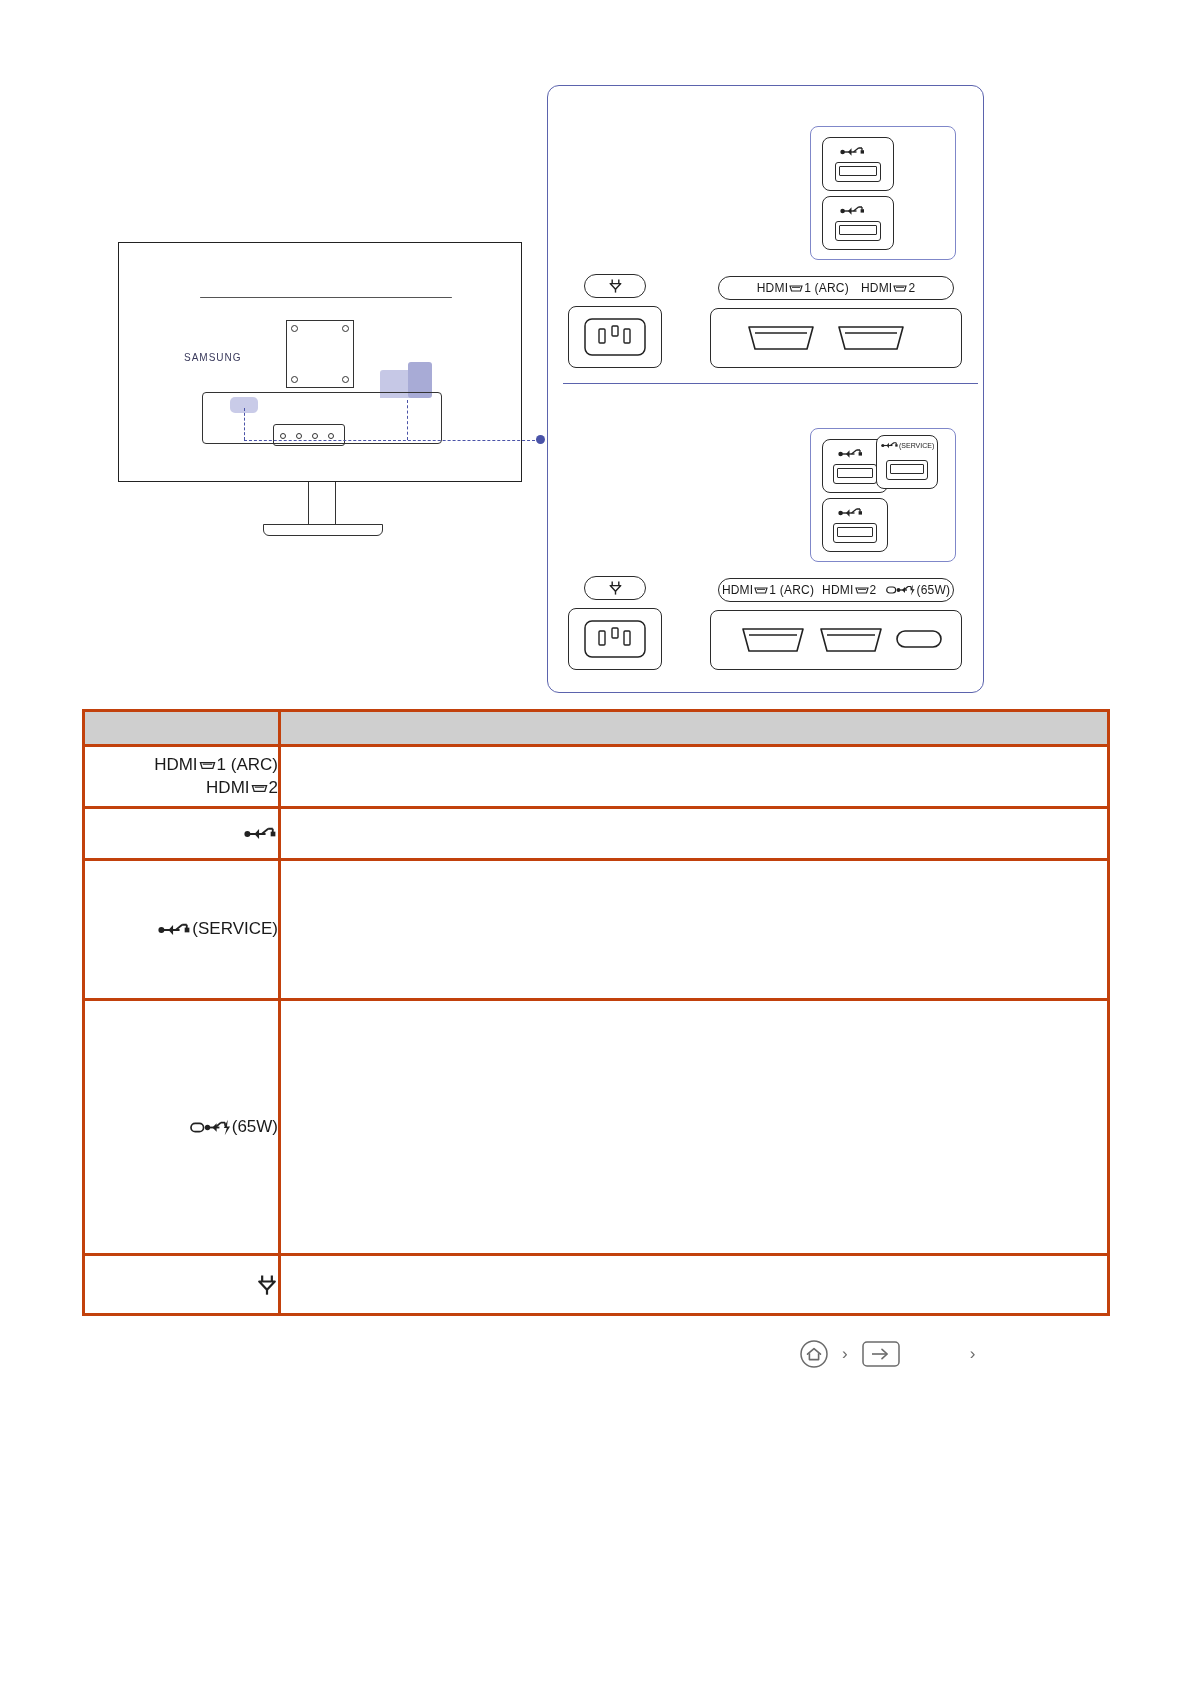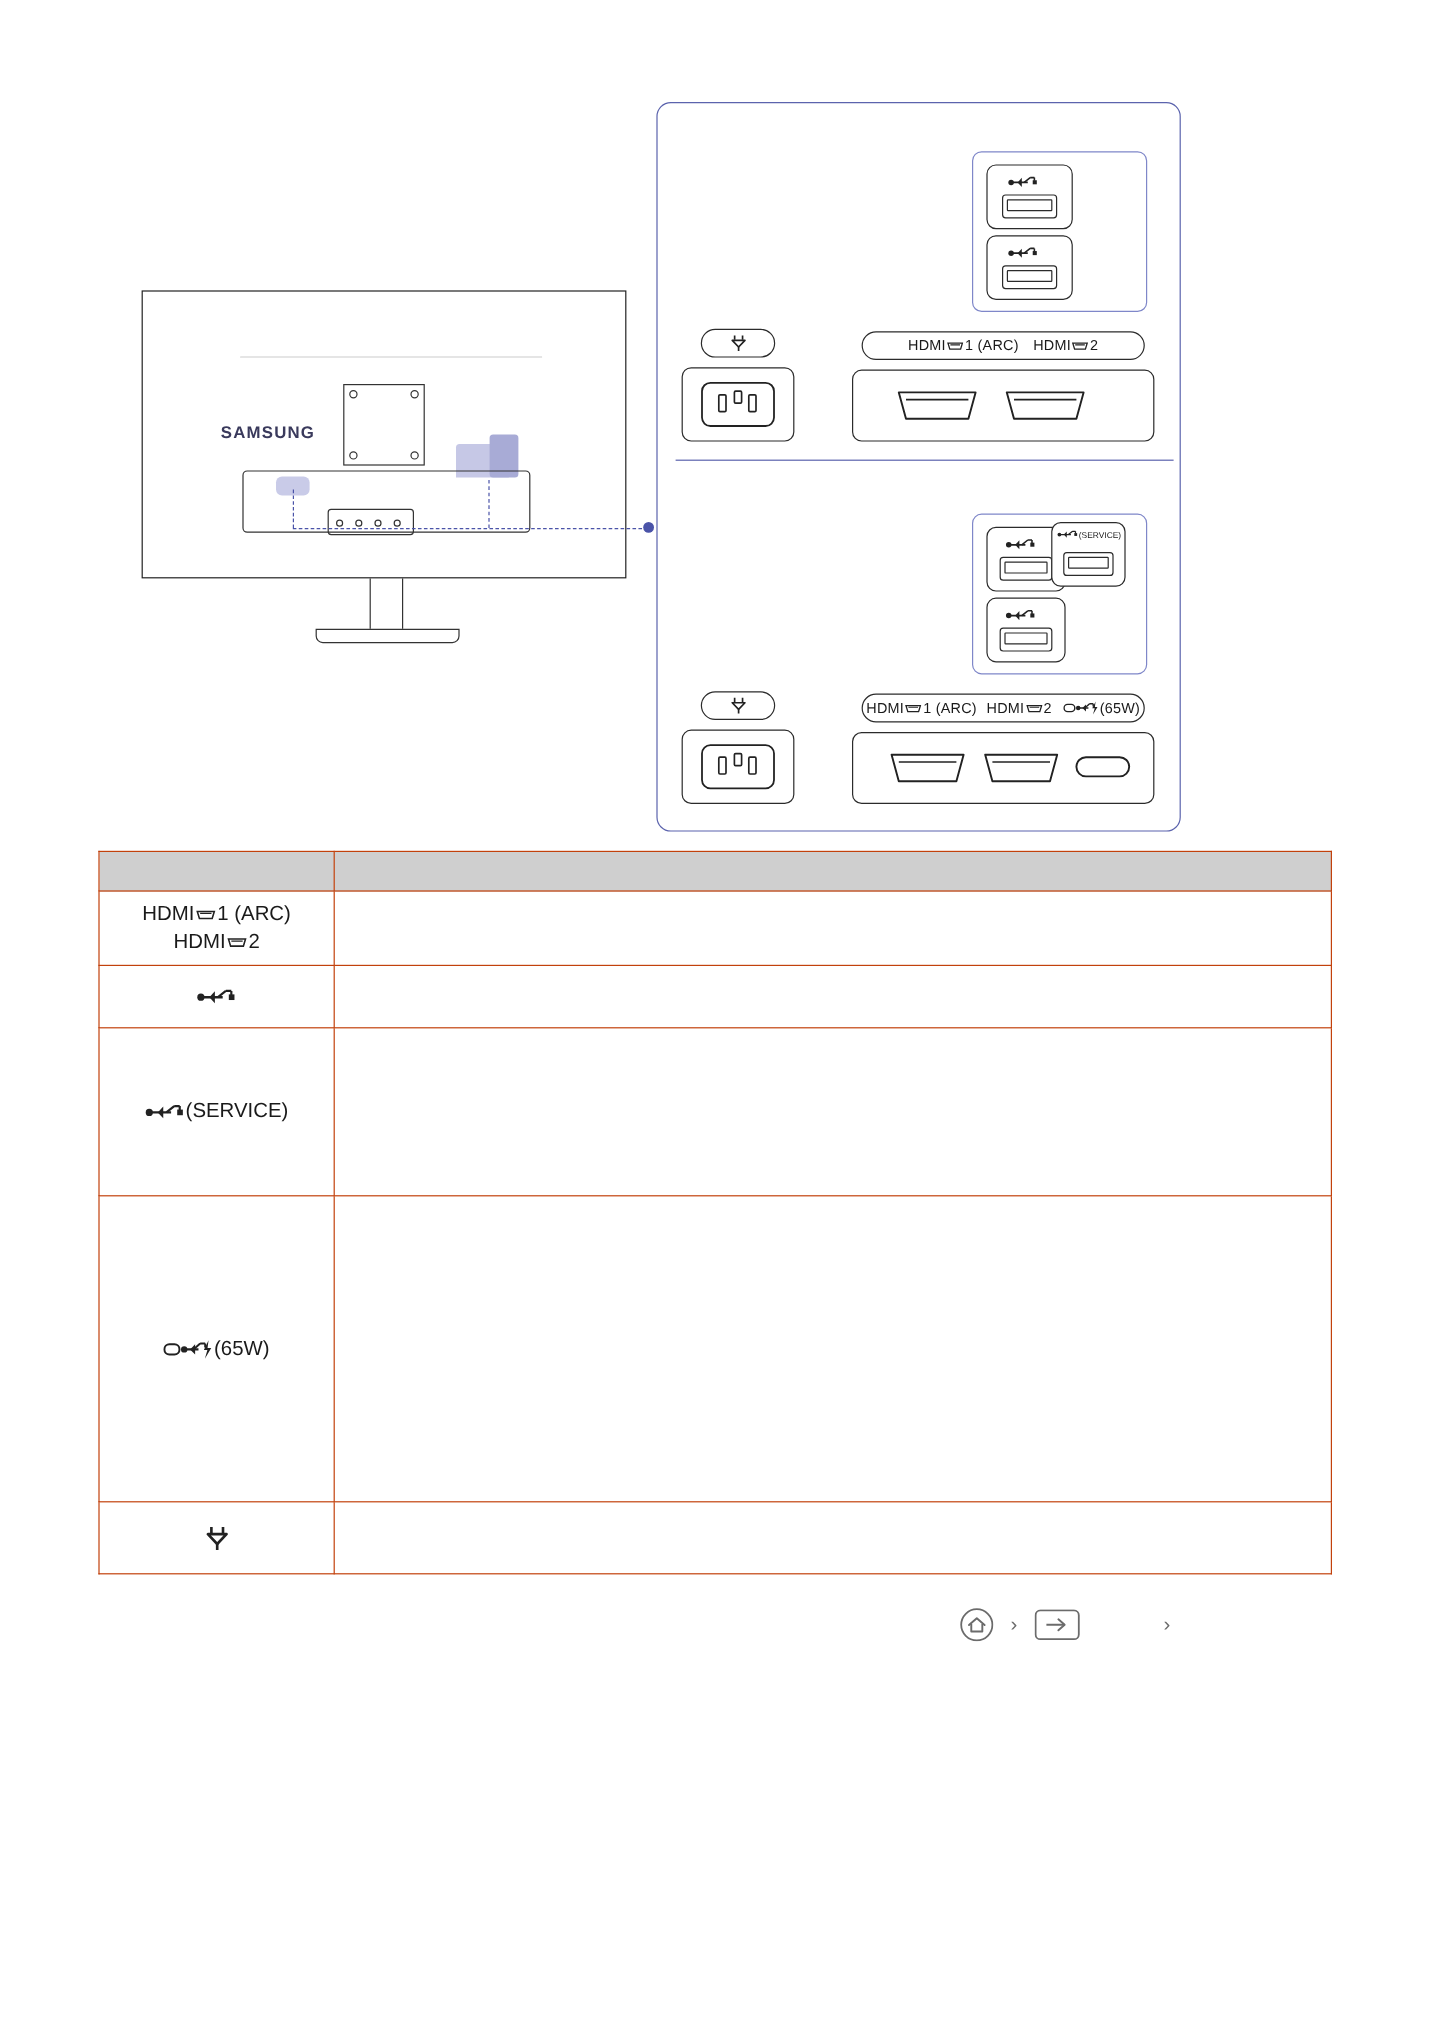--- a/index.html
+++ b/index.html
@@ -58,24 +58,24 @@
   .vesa-hole {
     position: absolute;
     width: 5px; height: 5px;
     border: 1.2px solid #333;
     border-radius: 50%;
     background: #fff;
   }
   .brand-text {
     position: absolute;
     left: 66px; top: 110px;
-    font-size: 14px;
+    font-size: 10px;
     letter-spacing: 1px;
     color: #3a3a5c;
-    font-weight: bold;
+    font-weight: normal;
   }
   .io-panel {
     position: absolute;
     left: 84px; top: 150px;
     width: 240px; height: 52px;
     border: 1.3px solid #333;
     border-radius: 4px;
     box-sizing: border-box;
   }
   .io-inner {
@@ -221,24 +221,24 @@
   #ports-table {
     position: absolute;
     left: 82px;
     top: 709px;
     width: 1028px;
     border: 1px solid #d0d0d0;
     border-collapse: collapse;
     table-layout: fixed;
   }
   #ports-table th, #ports-table td {
-    border: 1px solid #c2410c;
+    border: 3px solid #c2410c;
     padding: 0;
     vertical-align: middle;
-    text-align: center;
+    text-align: right;
   }
   #ports-table thead th {
     background: #cfcfcf;
     height: 32px;
   }
   .col-port { width: 196px; }
   .cell-port {
     text-align: center;
     font-size: 17px;
     line-height: 1.35;

